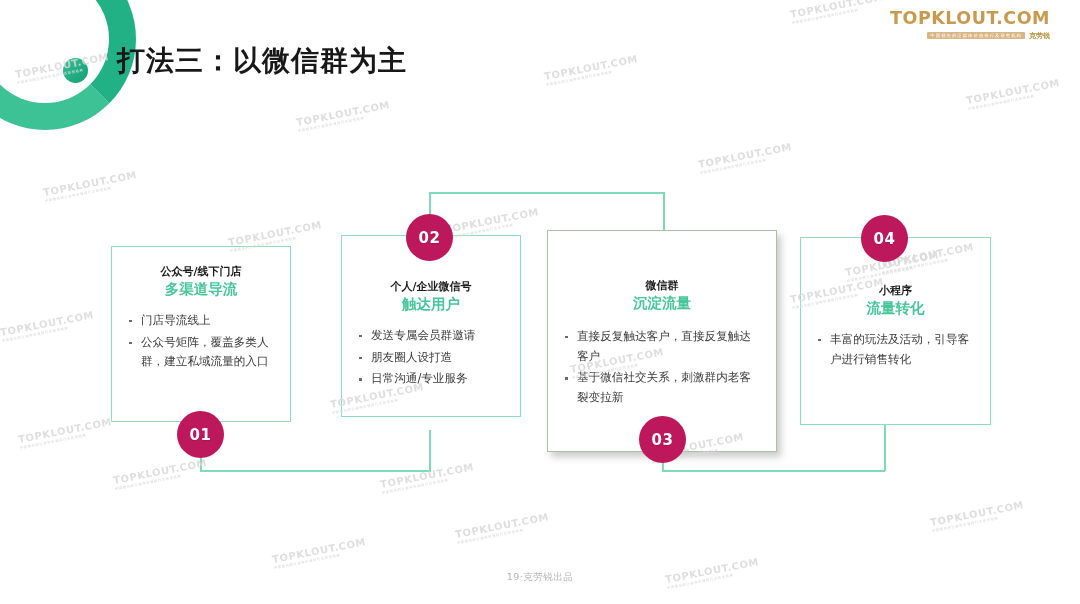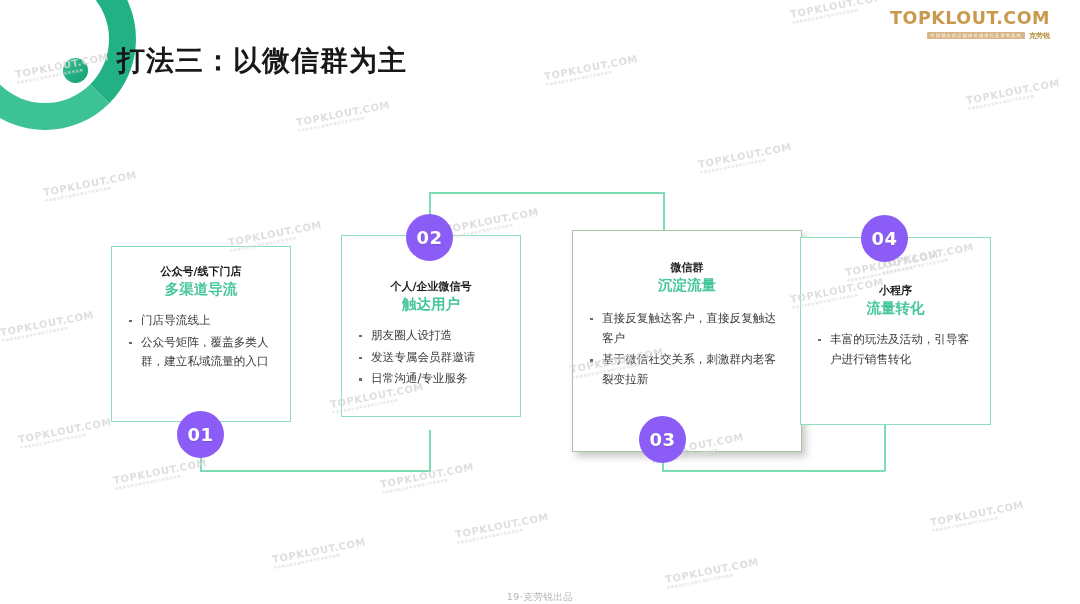--- a/index.html
+++ b/index.html
@@ -88,22 +88,22 @@
     font-family:"DejaVu Sans","Liberation Sans",sans-serif;
   }
   .bullets li::before{
     content:"";position:absolute;left:3px;top:9px;
     width:2.6px;height:2.6px;background:#6a6a6a;border-radius:0;
   }
 
   
   .badge{
     position:absolute;width:47px;height:47px;border-radius:50%;
-    background:#8b5cf6;
-    color:#fff;font-size:18px;font-weight:700;
+    background:#be185d;
+    color:#fff;font-size:15px;font-weight:700;
     display:flex;align-items:center;justify-content:center;
     font-family:"DejaVu Sans","Liberation Sans",sans-serif;
     letter-spacing:.5px;
     text-shadow:0 1px 1px rgba(0,0,0,.12);
     z-index:6;
   }
 
   
   .wm{
     position:absolute;
@@ -116,21 +116,21 @@
     opacity:.85;
     z-index:1;
   }
   .wm .wsub{
     display:block;font-size:3.2px;letter-spacing:.8px;color:#dcdcdc;
     margin-top:1px;
   }
 
   
   .footer{
-    position:absolute;left:0;right:0;bottom:0;text-align:center;
+    position:absolute;left:0;right:0;bottom:20px;text-align:center;
     font-size:9.5px;color:#b4b4b4;letter-spacing:.5px;
     font-family:"DejaVu Sans","Liberation Sans",sans-serif;
   }
 </style>
 </head>
 <body>
 
 <div class="slide">
 
   <div class="deco-ring"></div>
@@ -164,27 +164,27 @@
     <ul class="bullets">
       <li>门店导流线上</li>
       <li>公众号矩阵，覆盖多类人群，建立私域流量的入口</li>
     </ul>
   </div>
 
   <div class="card" style="left:341px;top:235px;width:180px;height:182px;padding-top:44px;">
     <div class="card-title">个人/企业微信号</div>
     <div class="card-sub">触达用户</div>
     <ul class="bullets">
+      <li>发送专属会员群邀请</li>
       <li>朋友圈人设打造</li>
-      <li>发送专属会员群邀请</li>
       <li>日常沟通/专业服务</li>
     </ul>
   </div>
 
-  <div class="card highlight" style="left:572px;top:230px;width:230px;height:222px;padding-top:30px;">
+  <div class="card highlight" style="left:547px;top:230px;width:230px;height:222px;padding-top:48px;">
     <div class="card-title">微信群</div>
     <div class="card-sub">沉淀流量</div>
     <ul class="bullets" style="margin-top:14px;">
       <li>直接反复触达客户，直接反复触达客户</li>
       <li>基于微信社交关系，刺激群内老客裂变拉新</li>
     </ul>
   </div>
 
   <div class="card" style="left:800px;top:237px;width:191px;height:188px;padding-top:46px;">
     <div class="card-title">小程序</div>

